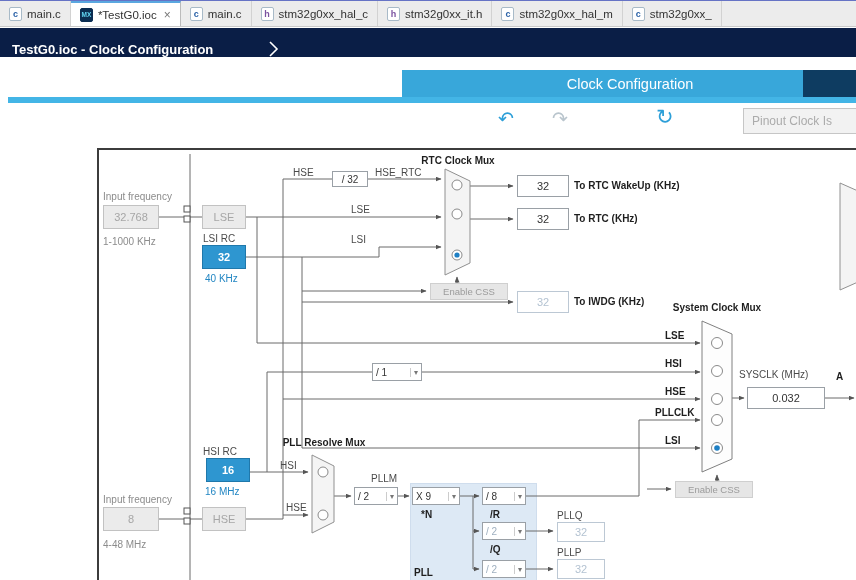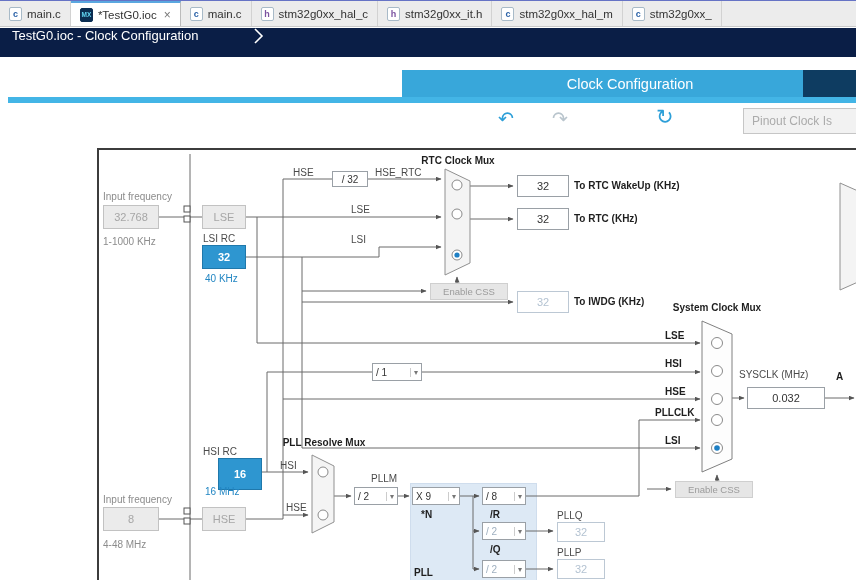--- a/index.html
+++ b/index.html
@@ -14,21 +14,21 @@
         border-right:1px solid #d2d2d2;white-space:nowrap;overflow:hidden;flex:0 0 auto;cursor:pointer}
   .etab.active{background:#fff;border-top:2px solid #5aa7e0;border-right:1px solid #bbb}
   .ficon{width:13px;height:14px;border:1px solid #a8bac8;background:#fff;font-size:9px;font-weight:bold;
          color:#2c63a8;display:flex;align-items:center;justify-content:center;border-radius:2px;flex:0 0 auto}
   .ficon.h{color:#7a52a0}
   .ficon.mx{background:#0b2d52;border-color:#0b2d52;color:#62d4f2;font-size:6.5px;letter-spacing:0}
   .close{color:#777;font-size:12px;margin-left:2px;cursor:pointer}
 
   
   .breadcrumb{position:absolute;left:0;top:27px;width:856px;height:29px;background:#0a1e46;color:#fff;
-              display:flex;align-items:flex-start;font-size:13px;font-weight:normal;padding:0 12px}
+              display:flex;align-items:flex-end;font-size:13px;font-weight:bold;padding:0 12px}
   .bc-chev{margin-left:55px;display:flex;align-items:center}
 
   
   .viewtabs{position:absolute;left:0;top:69px;width:856px;height:27px}
   .vtab{position:absolute;height:27px;display:flex;align-items:center;justify-content:center;
         font-size:14.5px;color:#fff;cursor:pointer}
   .vtab.pinout{left:8px;width:392px;background:#0e3c61}
   .vtab.clock{left:402px;width:456px;background:#38a7da}
   .vtab.partial{left:803px;width:53px;background:#0e3c61}
   .strip{position:absolute;left:8px;top:96px;width:848px;height:6px;background:#43b5e6}
@@ -226,21 +226,21 @@
   <div class="box" style="left:648px;top:237px;width:78px;height:22px">0.032</div>
   <div class="lbl b" style="left:737px;top:221px">A</div>
   <div class="btn-css" style="left:576px;top:331px">Enable CSS</div>
 
   <div class="dd" style="left:273px;top:213px;width:50px">
     <span>/ 1</span>
     <span class="c">▾</span>
   </div>
 
   <div class="lbl dk" style="left:104px;top:296px">HSI RC</div>
-  <div class="box blue" style="left:119px;top:308px;width:44px;height:32px">16</div>
+  <div class="box blue" style="left:107px;top:308px;width:44px;height:24px">16</div>
   <div class="lbl blue" style="left:106px;top:336px">16 MHz</div>
   <div class="lbl" style="left:4px;top:344px">Input frequency</div>
   <div class="box gray" style="left:4px;top:357px;width:56px;height:24px">8</div>
   <div class="lbl" style="left:4px;top:389px">4-48 MHz</div>
   <div class="box gray" style="left:103px;top:357px;width:44px;height:24px">HSE</div>
 
   <div class="title" style="left:160px;top:287px;width:130px">PLL Resolve Mux</div>
   <div class="lbl dk" style="left:181px;top:310px">HSI</div>
   <div class="lbl dk" style="left:187px;top:352px">HSE</div>
   <div class="lbl dk" style="left:272px;top:323px">PLLM</div>

